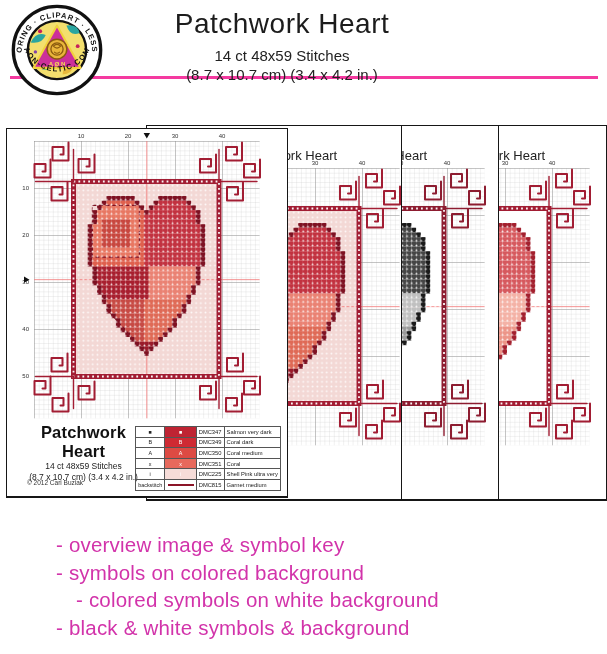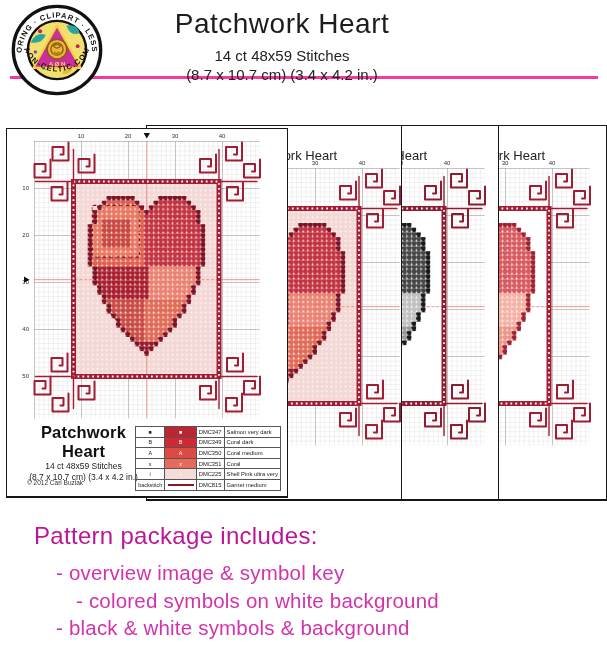--- a/index.html
+++ b/index.html
@@ -2876,21 +2876,21 @@
             <td class="swatch" style="background:#fff"><span class="bs-line" style="background:#8c1528"></span></td>
             <td class="dmccell"><span class="dmc-brand">DMC</span>815</td>
             <td class="name">Garnet medium</td>
           </tr>
         </tbody>
     </table>
     <div id="p1-copyright">© 2012 Cari Buziak</div>
   </div>
 
   <div id="footer">
-    <div id="footer-heading" style="color: rgb(188, 21, 152);">Pattern package includes:</div>
     <div id="footer-items">
       <div class="footer-item" style="color: rgb(210, 51, 170);">- overview image &amp; symbol key</div>
+      <div class="footer-item" style="color: rgb(210, 51, 170);">- symbols on colored background</div>
       <div class="footer-item" style="color: rgb(210, 51, 170); margin-left: 20px;">- colored symbols on white background</div>
       <div class="footer-item" style="color: rgb(210, 51, 170);">- black &amp; white symbols &amp; background</div>
     </div>
   </div>
 
 </div>
 
 </body></html>

